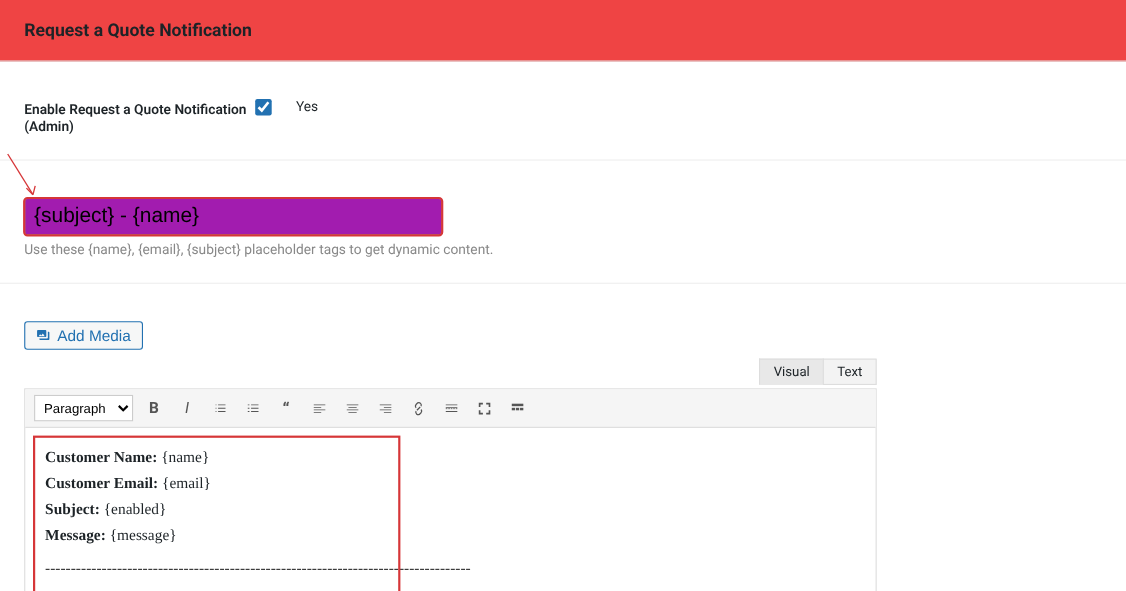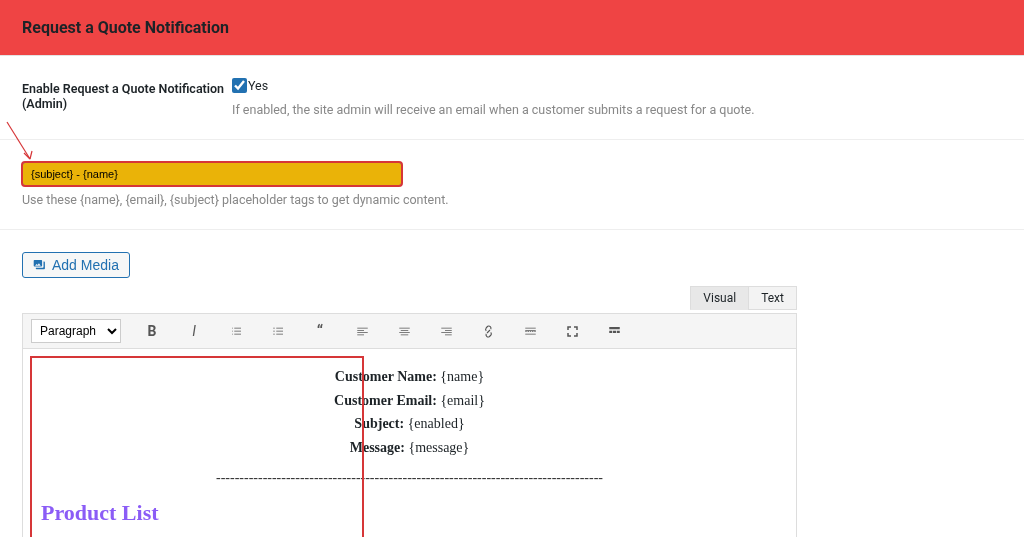--- a/index.html
+++ b/index.html
@@ -20,58 +20,59 @@
       color: #1d2327;
     }
     .form-section {
       padding: 0 22px;
       border-bottom: 1px solid #eee;
     }
     .form-row {
       display: flex;
       padding: 22px 0;
       align-items: flex-start;
+      margin-top: 12px;
     }
     .form-label {
       width: 210px;
       flex-shrink: 0;
       font-weight: 600;
       font-size: 12.5px;
       color: #1d2327;
       padding-top: 3px;
     }
     .form-control {
       flex: 1;
       position: relative;
     }
     .checkbox-wrap {
       display: inline-flex;
       align-items: flex-end;
-      gap: 1px;
+      gap: 22px;
     }
     .checkbox-wrap input[type="checkbox"] {
       width: 15px;
       height: 15px;
       accent-color: #2271b1;
     }
     .checkbox-wrap span {
       font-size: 12.5px;
     }
     .help-text {
       color: #888;
       font-size: 12.5px;
       margin-top: 6px;
     }
     .text-input {
       width: 380px;
       padding: 5px 8px;
       border: 1px solid #8c8f94;
       border-radius: 3px;
-      font-size: 11px;
-      background: #eab308;
+      font-size: 19px;
+      background: #a21caf;
     }
     .highlight-input {
       outline: 2px solid #d63638;
       outline-offset: -1px;
       border-radius: 3px;
     }
     .arrow-annotation {
       position: absolute;
       top: -45px;
       left: -20px;
@@ -112,21 +113,21 @@
     .editor-tab.active {
       background: #e8e8e8;
       border-bottom-color: #e8e8e8;
     }
     .editor-toolbar {
       background: #f5f5f5;
       border-bottom: 1px solid #ddd;
       padding: 5px 8px;
       display: flex;
       align-items: center;
-      gap: 20px;
+      gap: 8px;
     }
     .format-select {
       font-size: 12px;
       padding: 2px 4px;
       border: 1px solid #ccc;
       background: #fff;
       height: 24px;
       width: 90px;
     }
     .toolbar-btn {
@@ -141,21 +142,21 @@
     }
     .toolbar-btn svg { width: 15px; height: 15px; fill: #555; }
     .editor-body {
       padding: 15px 18px;
       min-height: 195px;
       font-family: Georgia, serif;
       font-size: 14px;
       line-height: 1.55;
       position: relative;
     }
-    .editor-body p { margin: 2px 0; text-align: center; }
+    .editor-body p { margin: 2px 0; }
     .editor-body .divider { color: #333; margin: 8px 0; white-space: nowrap; overflow: hidden; }
     .editor-body h2 { font-size: 22px; font-weight: 700; margin: 8px 0 2px; color: #8b5cf6; }
     .editor-highlight {
       position: absolute;
       border: 2px solid #d63638;
       top: 7px;
       left: 7px;
       right: 432px;
       bottom: 7px;
       pointer-events: none;
@@ -170,21 +171,20 @@
 </div>
 
 <div class="form-section">
   <div class="form-row">
     <div class="form-label">Enable Request a Quote Notification (Admin)</div>
     <div class="form-control">
       <label class="checkbox-wrap">
         <input type="checkbox" checked="" style="">
         <span>Yes</span>
       </label>
-      <div class="help-text">If enabled, the site admin will receive an email when a customer submits a request for a quote.</div>
     </div>
   </div>
 </div>
 
 <div class="form-section">
   <div class="form-row">
     <div class="form-control">
       <svg class="arrow-annotation" width="40" height="50" viewBox="0 0 40 50">
         <path d="M 5 5 L 28 42" stroke="#d63638" stroke-width="1.2" fill="none"></path>
         <path d="M 28 42 L 22 36 M 28 42 L 30 34" stroke="#d63638" stroke-width="1.2" fill="none"></path>

